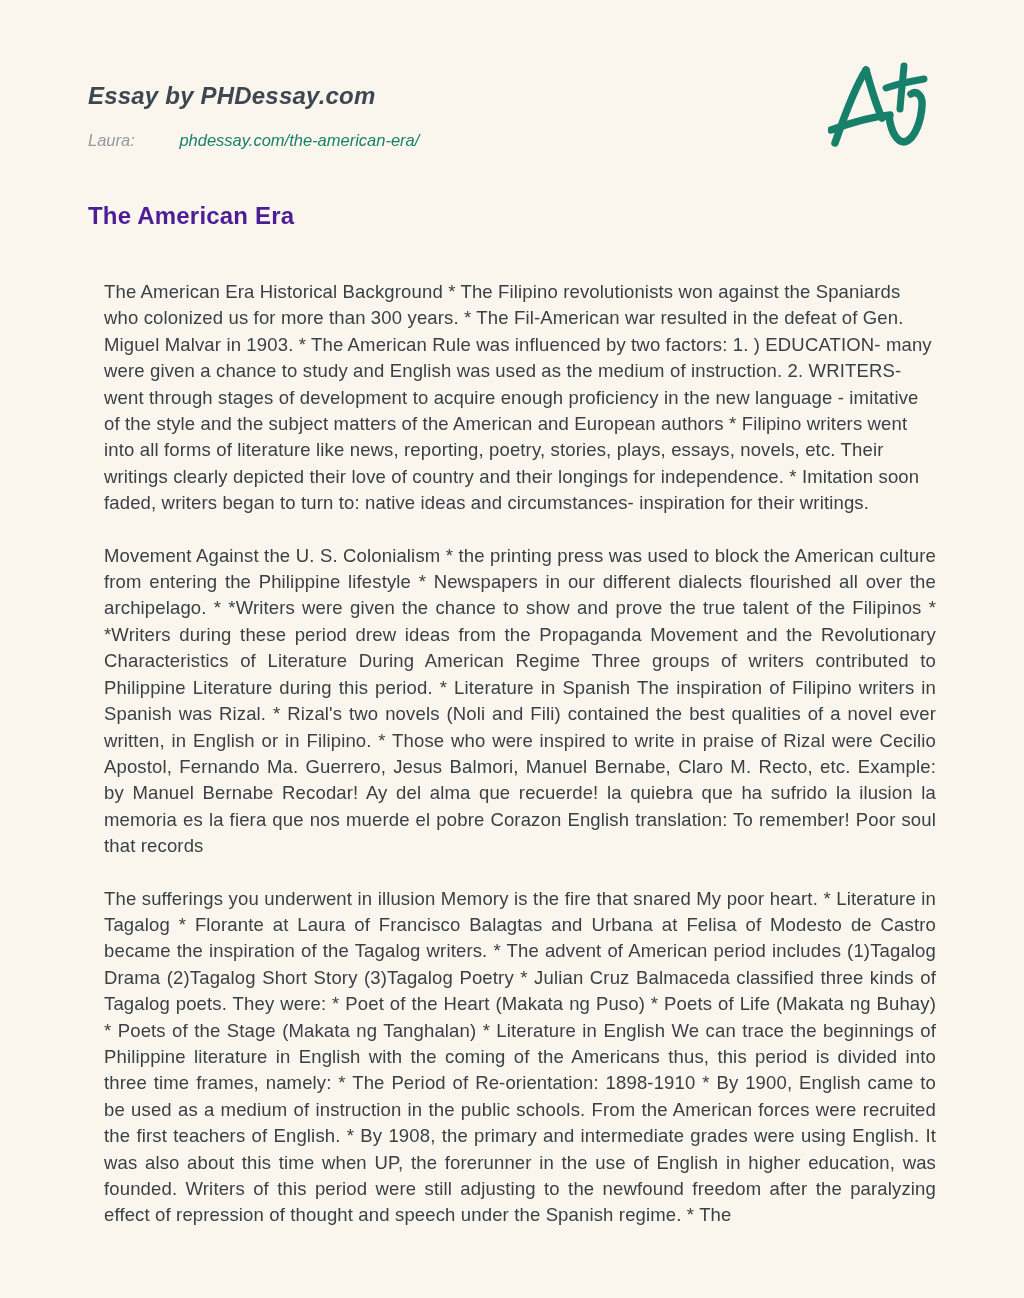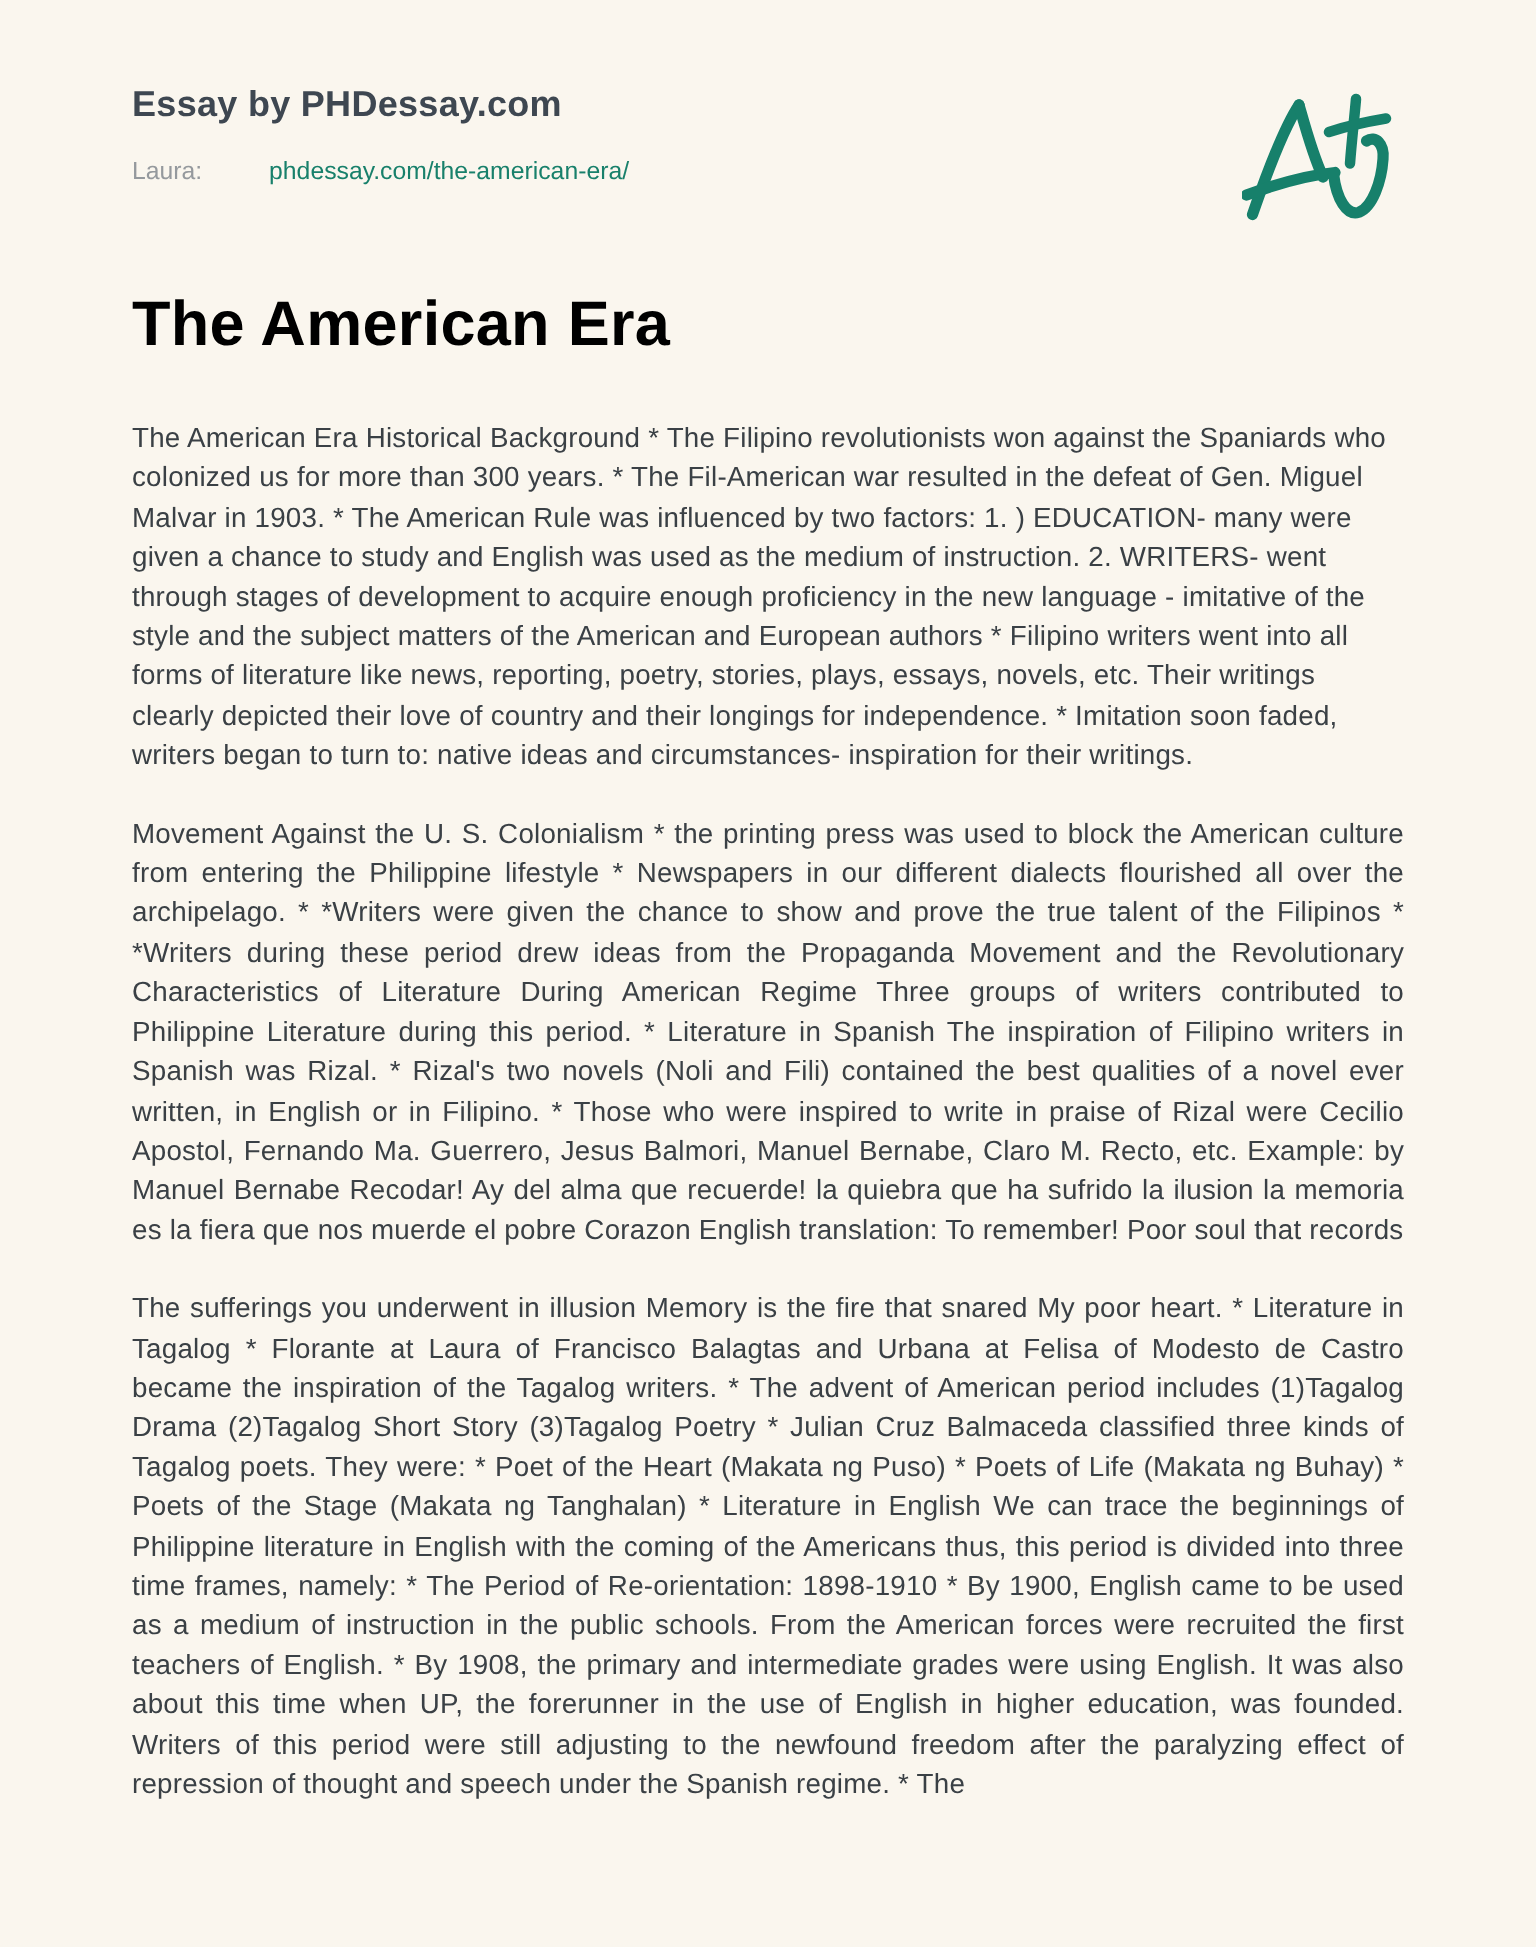--- a/index.html
+++ b/index.html
@@ -16,21 +16,22 @@
     width: 1024px;
     height: 1298px;
     box-sizing: border-box;
     padding: 55px 88px 0 88px;
     background: #FAF6EE;
     overflow: hidden;
   }
   .header {
     display: flex;
     justify-content: space-between;
-    align-items: flex-start;
+    align-items: flex-end;
+    font-style: italic;
   }
   .site-title {
     margin: 0;
     font-size: 24px;
     font-weight: 700;
     letter-spacing: 0.2px;
     color: #3E4751;
     line-height: 30px;
   }
   .source-line {
@@ -49,31 +50,31 @@
   .logo {
     flex: 0 0 auto;
     margin-top: 4px;
     margin-right: 8px;
   }
   .logo svg {
     display: block;
   }
   .essay-title {
     margin: 46px 0 0 0;
-    font-size: 42px;
+    font-size: 24px;
     font-weight: 700;
     letter-spacing: 0.2px;
-    color: #000000;
+    color: #4c1d95;
     line-height: 38px;
   }
   .essay-body {
     margin-top: 44px;
   }
   .essay-body p {
-    margin: 0 0 26px 0;
+    margin: 0 0 26px 16px;
     font-size: 18.5px;
     line-height: 26.4px;
     letter-spacing: 0.15px;
     color: #3A4045;
   }
   .p-left    { text-align: left; }
   .p-justify { text-align: justify; }
 </style>
 </head>
 <body>

